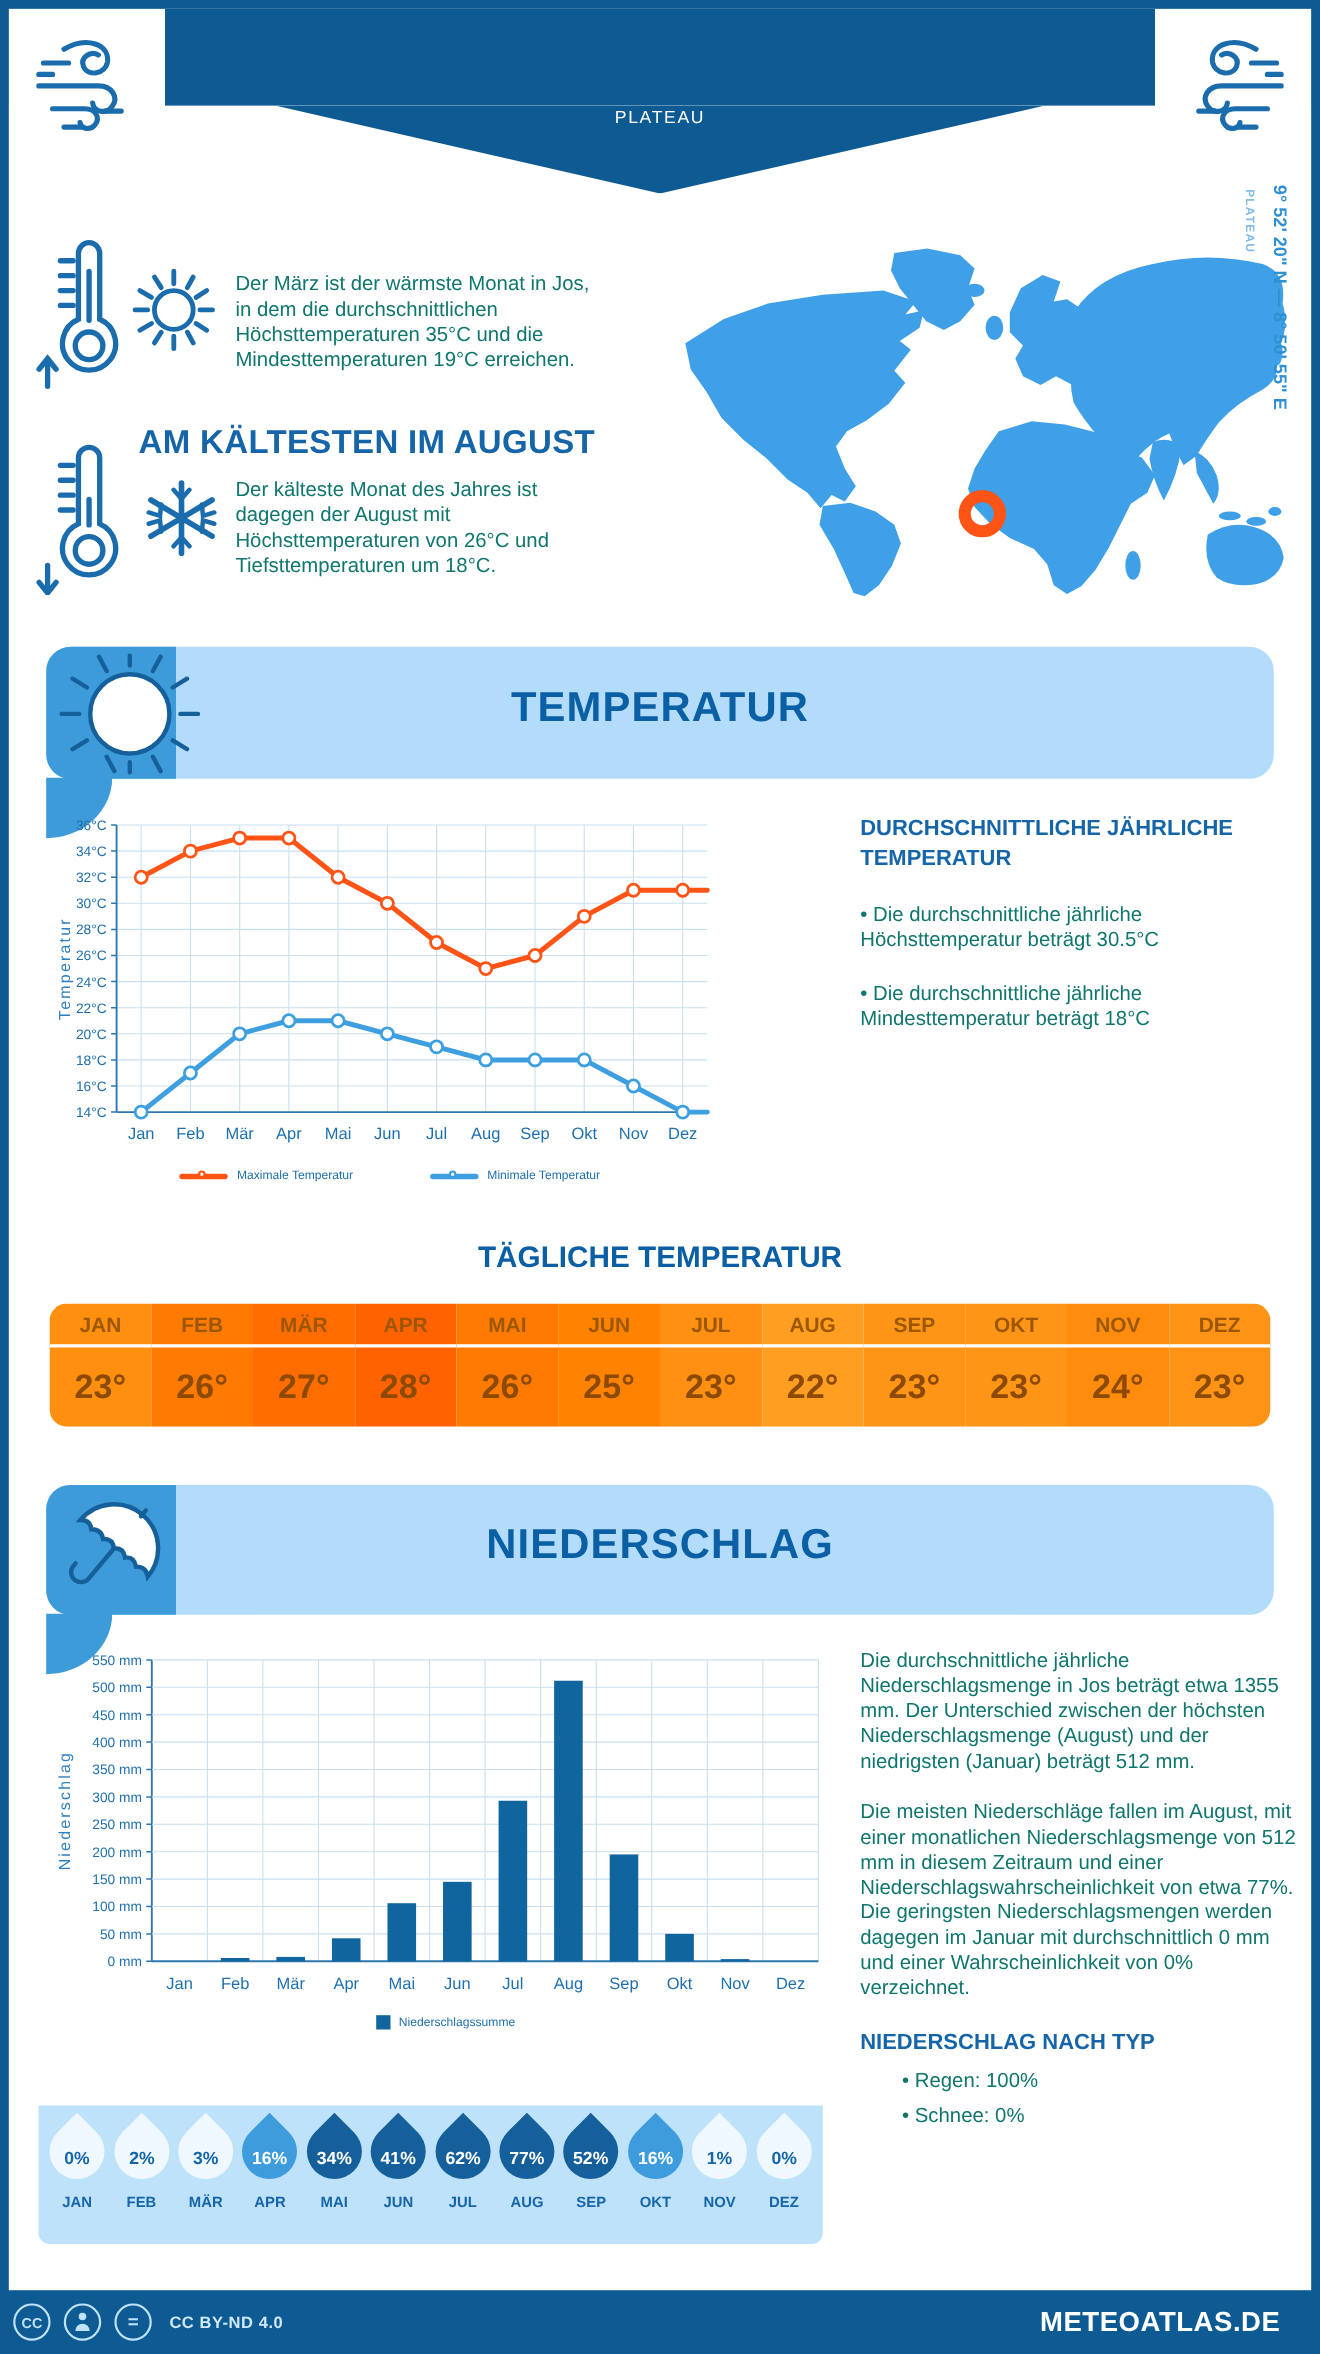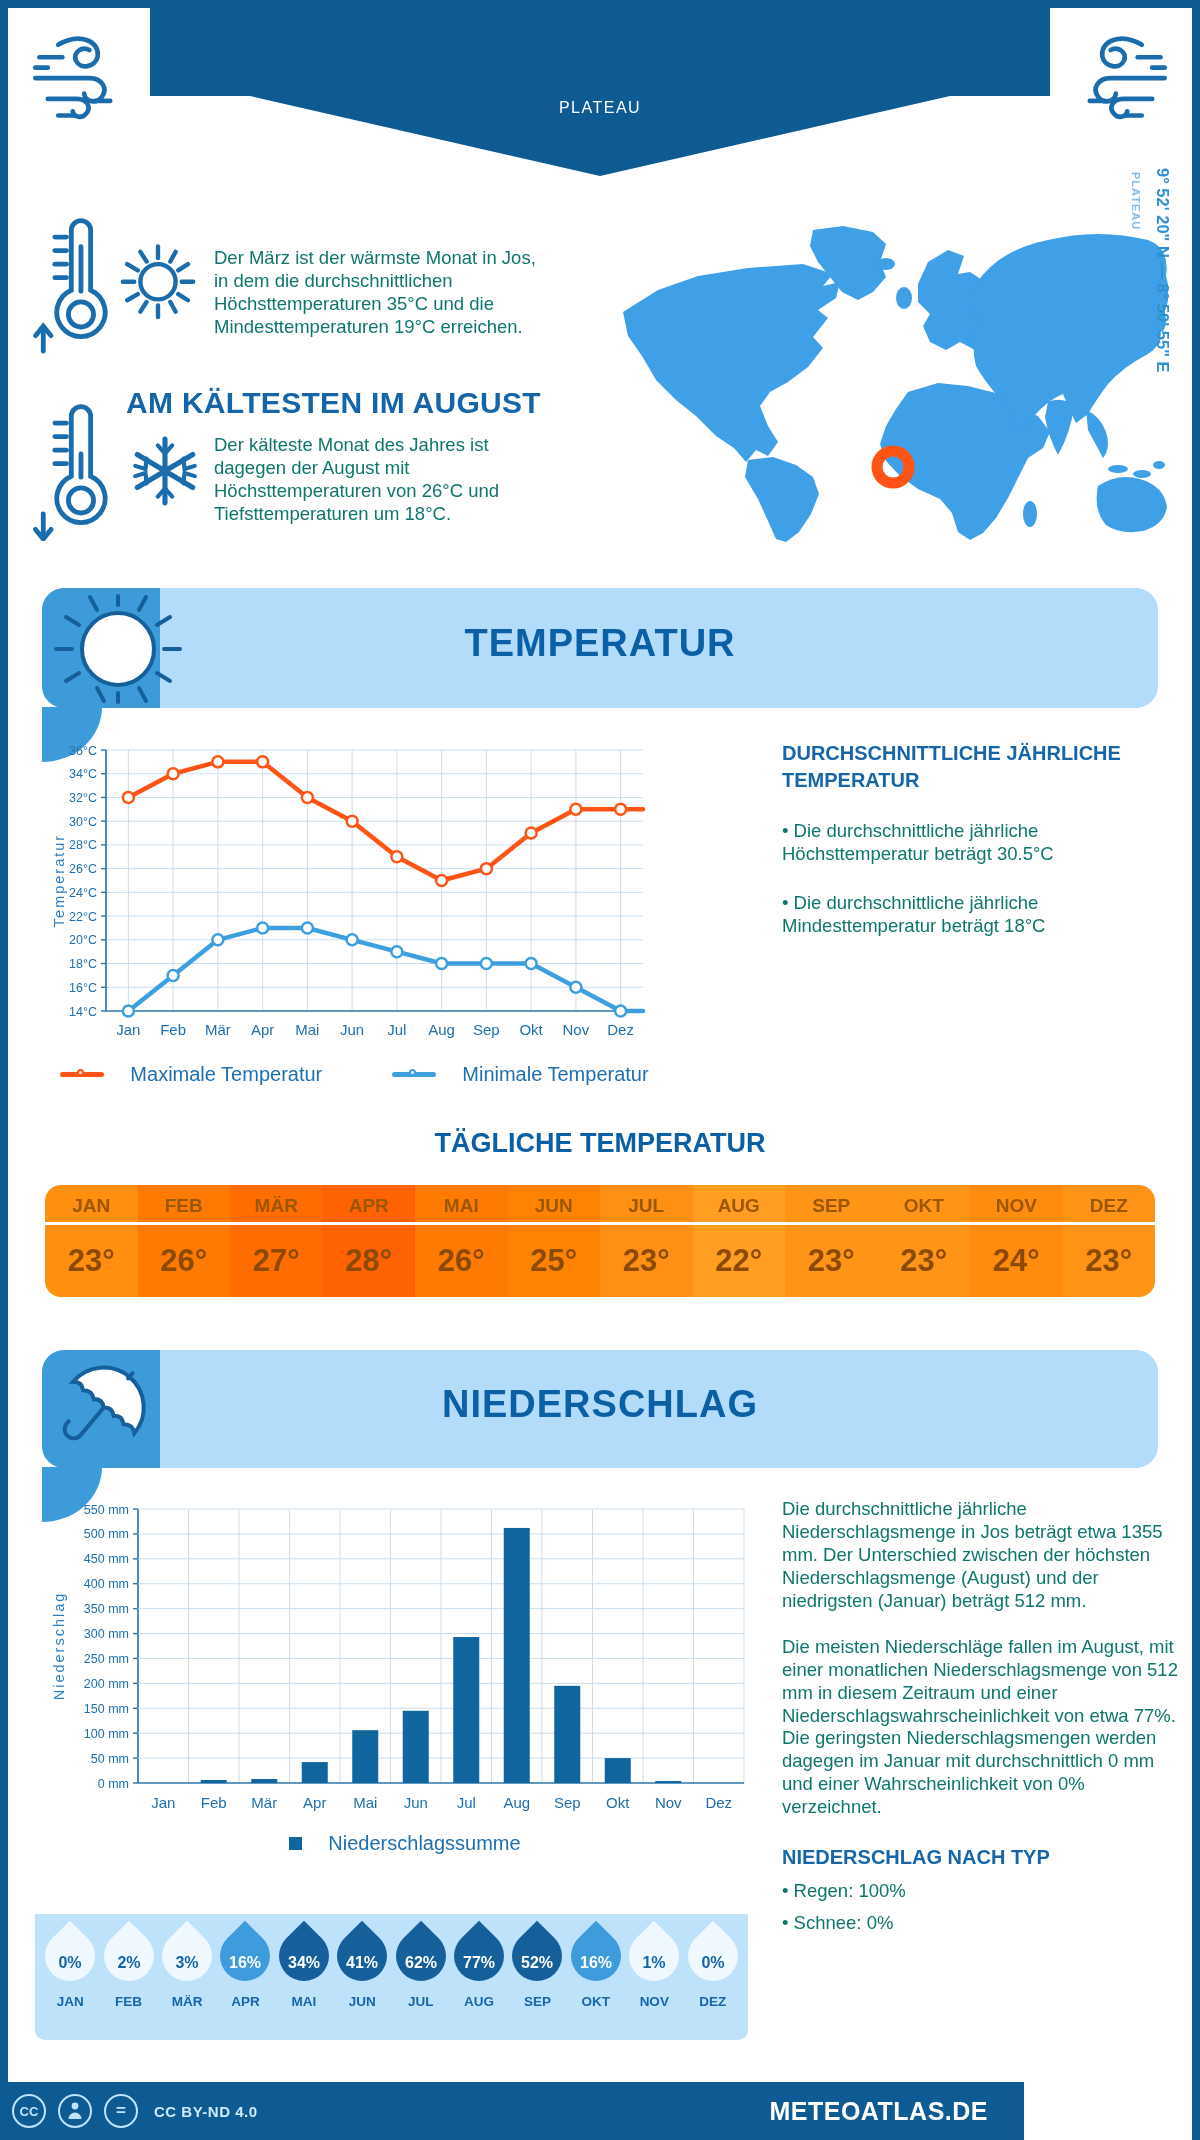--- a/index.html
+++ b/index.html
@@ -52,21 +52,21 @@
   #precip-banner{left:42px;top:1350px;width:1116px;height:118px;}
   #precip-cap{left:42px;top:1350px;width:118px;height:118px;}
   #precip-tail{left:42px;top:1467px;width:60px;height:55px;}
   #precip-banner-title{left:42px;top:1383px;width:1116px;}
   #umbrella-banner{left:50px;top:1356px;width:110px;height:110px;z-index:2;}
   
   #temp-chart{left:52px;top:736px;width:605px;height:325px;}
   #temp-legend{left:52px;top:1063px;width:605px;display:flex;justify-content:center;gap:70px;}
   #precip-chart{left:50px;top:1492px;width:710px;height:332px;}
   #precip-legend{left:50px;top:1832px;width:710px;display:flex;justify-content:center;}
-  .legend-item{display:flex;align-items:center;gap:26px;font-size:20px;color:#1E6FAE;}
+  .legend-item{display:flex;align-items:center;gap:8px;font-size:11px;color:#1E6FAE;}
   .line-sample{position:relative;width:44px;height:5px;border-radius:3px;}
   .line-sample .dot{position:absolute;left:17px;top:-3px;width:7px;height:7px;border-radius:50%;
                     background:#fff;border:2.5px solid currentColor;}
   .sq-sample{width:13px;height:13px;}
   svg text.tick{font-size:12.5px;fill:#1E6FAE;}
   svg text.xlab{font-size:15px;fill:#1E6FAE;}
   svg text.axis-title{font-size:14.5px;fill:#2E7FC1;letter-spacing:2px;}
   
   #annual-col{left:782px;top:740px;width:400px;}
   .col-heading{font-size:20px;font-weight:bold;color:#1565A8;line-height:1.35;}
@@ -76,35 +76,35 @@
   #daily-table{left:45px;top:1185px;width:1110px;height:112px;border-radius:16px;overflow:hidden;display:flex;}
   .day-col{flex:1;display:flex;flex-direction:column;}
   .day-col .m{height:40px;line-height:42px;text-align:center;font-size:19px;font-weight:bold;
               color:#9C5703;border-bottom:3px solid #fff;}
   .day-col .v{flex:1;text-align:center;font-size:31px;font-weight:bold;color:#8C4A05;
               display:flex;align-items:center;justify-content:center;}
   
   #precip-col{left:782px;top:1498px;width:402px;}
   #precip-col .para2{margin-top:23px;}
   #precip-col .col-heading{margin-top:25px;}
-  #precip-col .type-line{margin-top:9px;}
+  #precip-col .type-line{margin-top:9px;margin-left:38px;}
   
   #prob-box-title{left:35px;top:1874px;width:713px;height:40px;background:#2F96D5;border-radius:10px 10px 0 0;
      color:#fff;font-size:20px;font-weight:bold;text-align:center;line-height:41px;letter-spacing:.5px;}
   #prob-body{left:35px;top:1914px;width:713px;height:126px;background:#BFE2FB;border-radius:0 0 10px 10px;
      display:flex;justify-content:space-around;padding:0 6px;}
   .drop-cell{width:56px;display:flex;flex-direction:column;align-items:center;}
   .drop{position:relative;width:50px;height:50px;margin-top:17px;border-radius:0 50% 50% 50%;
         transform:rotate(45deg);}
   .drop .pct{position:absolute;left:0;top:0;width:50px;height:50px;transform:rotate(-45deg);
         display:flex;align-items:center;justify-content:center;font-size:16px;font-weight:bold;
         padding-top:14px;}
   .drop-cell .mon{margin-top:13px;font-size:13.5px;font-weight:bold;color:#1565A8;}
   
-  #footer{left:0;top:2082px;width:1024px;height:58px;background:#0E5A92;z-index:10;
+  #footer{left:0;top:2082px;width:1200px;height:58px;background:#0E5A92;z-index:10;
           display:flex;align-items:center;}
   .cc-circle{width:34px;height:34px;border:2.5px solid #BFE3FA;border-radius:50%;color:#BFE3FA;
              display:flex;align-items:center;justify-content:center;font-weight:bold;margin-left:12px;}
   #license-text{margin-left:16px;color:#CFE8FA;font-size:15px;font-weight:bold;letter-spacing:.5px;}
   #site-name{margin-left:auto;margin-right:36px;color:#fff;font-size:25px;font-weight:bold;letter-spacing:.5px;}
 </style>
 </head>
 <body>
 
 <div id="page">

